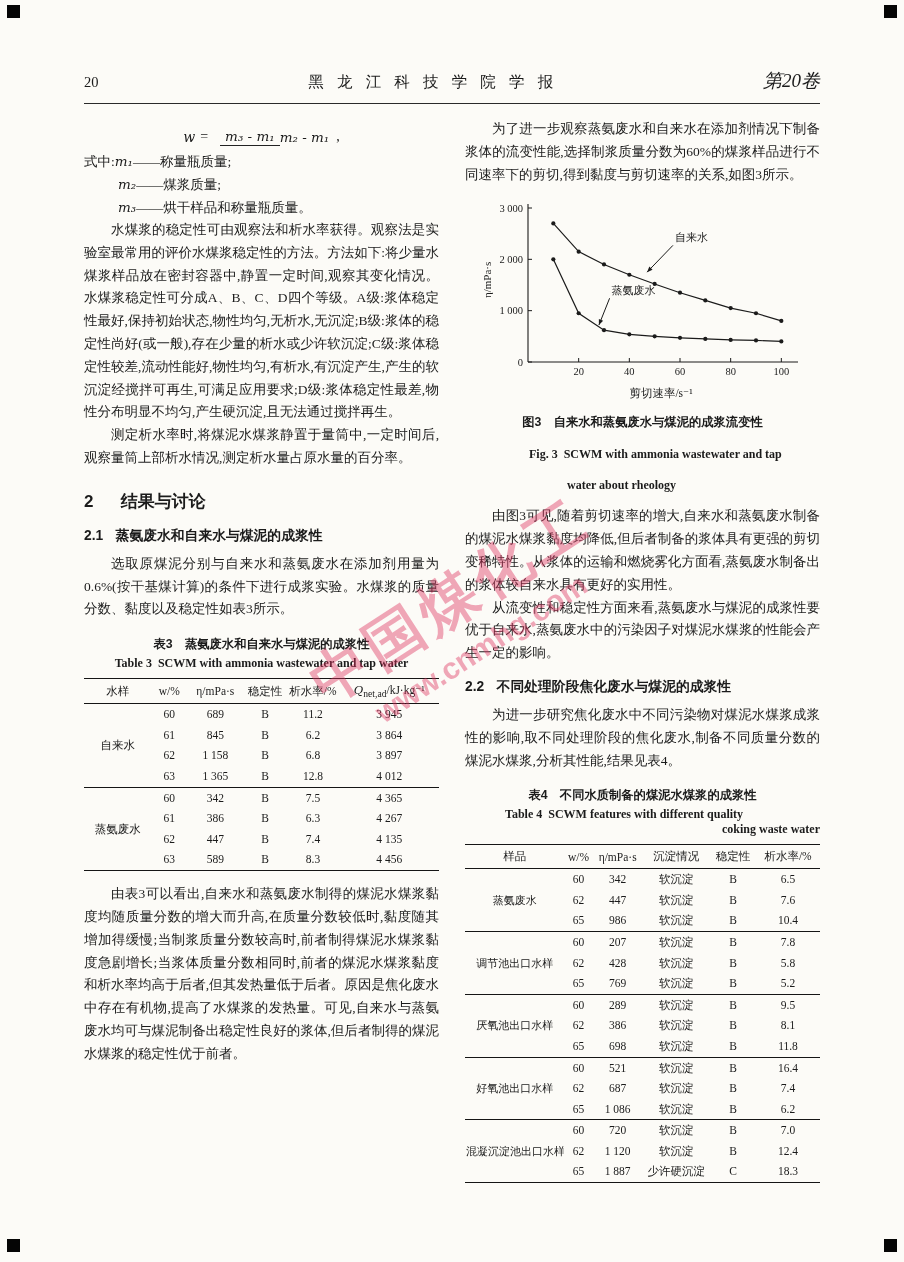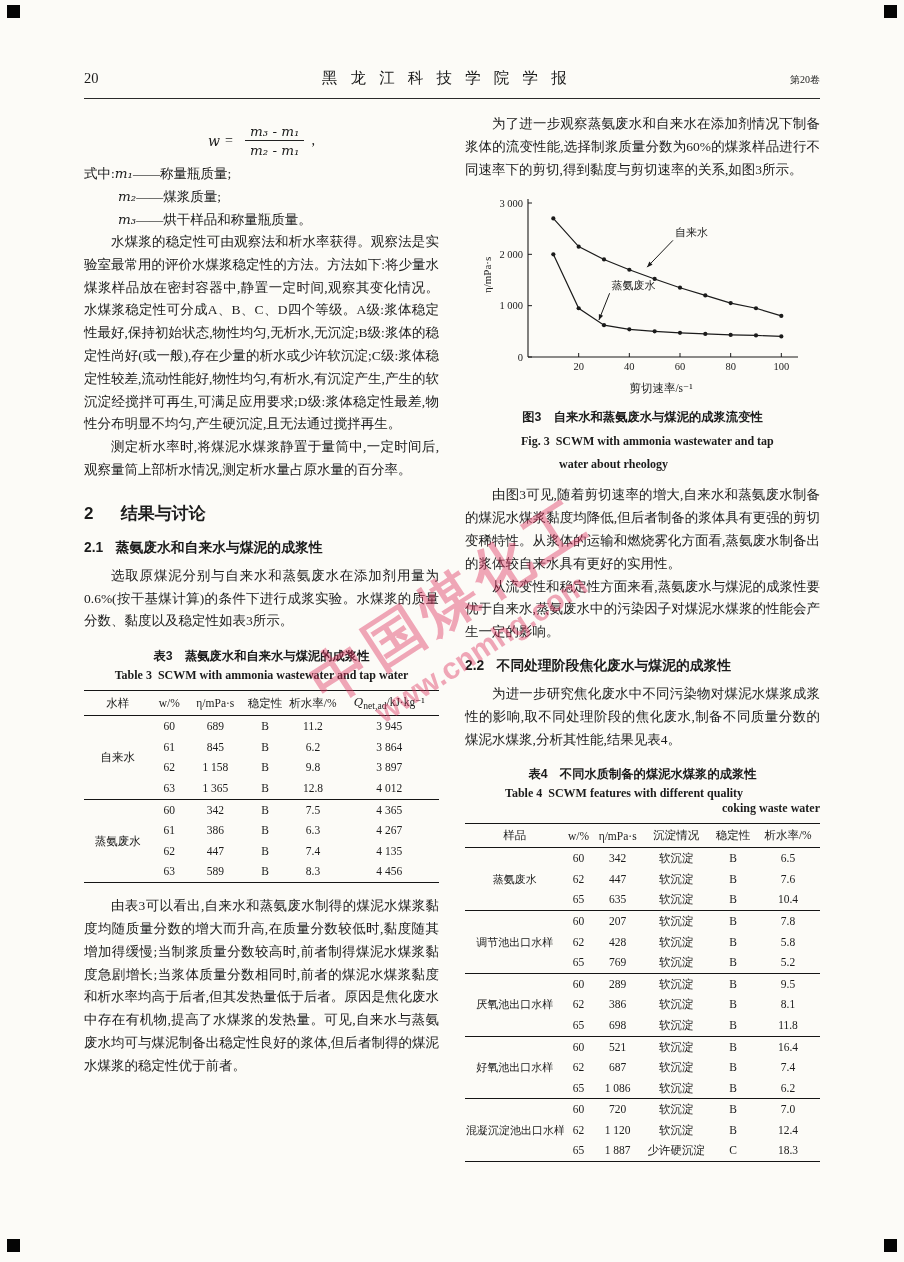--- a/index.html
+++ b/index.html
@@ -10,32 +10,32 @@
   }
   .corner { position:absolute; width:13px; height:13px; background:#050505; }
   .corner.tl { left:7px;  top:5px; }
   .corner.tr { right:7px; top:5px; }
   .corner.bl { left:7px;  bottom:10px; }
   .corner.br { right:7px; bottom:10px; }
 
   .header { display:flex; justify-content:space-between; align-items:baseline; padding:68px 84px 0; }
   .page-num { font-size:14.5px; }
   .journal-title { font-size:15.5px; letter-spacing:0.85em; text-indent:0.85em; white-space:nowrap; }
-  .volume { font-size:10px; }
+  .volume { font-size:19px;font-style:italic; }
   .header-rule { margin:9px 84px 0; border-top:1.3px solid #2a2a2a; height:0; }
 
   .content { display:flex; gap:26px; padding:14px 84px 0; }
   .col { width:355px; }
 
   .para { font-size:13.5px; line-height:22.8px; text-align:justify; text-indent:2em; margin:0; }
   .para.space-top { margin-top:12px; }
 
   .formula-row { display:flex; justify-content:center; align-items:center; margin:10px 0 4px; font-size:14px; }
   .math { font-style:italic; font-family:"DejaVu Serif","DejaVu Sans",serif; }
-  .frac { display:inline-flex; flex-direction:column; text-align:center; margin:0 7px; font-size:13.5px;align-items:center; }
+  .frac { display:inline-flex; text-align:center; margin:0 7px; font-size:13.5px; }
   .frac .num { border-bottom:1px solid #222; padding:0 5px 1px; }
   .frac .den { padding-top:1px; }
 
   .where { font-size:13.5px; line-height:23px; }
   .where .indent { padding-left:34px; }
   .where .term { font-style:italic; font-family:"DejaVu Serif","DejaVu Sans",serif; }
 
   .section-h { font-size:17px; font-weight:bold; margin:20px 0 14px;
                font-family:"Liberation Sans","DejaVu Sans",sans-serif; }
   .section-h .num { margin-right:1.6em; }
@@ -53,21 +53,21 @@
                      border-top:1.6px solid #151515; border-bottom:1.6px solid #151515;
                      margin-bottom:10px; table-layout:fixed; }
   table.data-table th { font-weight:normal; padding:4px 1px; border-bottom:0.8px solid #151515; text-align:center; }
   table.data-table td { padding:2.8px 1px; text-align:center; line-height:15px; overflow:hidden; }
   table.data-table tr.group-start td { border-top:0.8px solid #151515; }
   .tbl4 .sample-cell { white-space:nowrap; font-size:11px; }
 
   .figure { margin:10px 0 4px; text-align:center; }
   .fig-cap-zh { font-size:12.3px; font-weight:bold; text-align:center; margin:4px 0 3px;
                 font-family:"Liberation Sans","DejaVu Sans",sans-serif; }
-  .fig-cap-en { font-size:12px; font-weight:bold; text-align:left; padding-left:48px; margin:8px; }
+  .fig-cap-en { font-size:12px; font-weight:bold; text-align:left; padding-left:48px; margin:16px; }
   .fig-cap-en.second { padding-left:86px; margin-bottom:8px; }
 
   .watermark { position:absolute; left:300px; top:560px; transform:rotate(-33deg);
                color:rgba(221,47,92,0.42); pointer-events:none; text-align:center;
                font-family:"Liberation Sans","DejaVu Sans",sans-serif; }
   .watermark .wm1 { font-size:58px; font-weight:bold; letter-spacing:6px; white-space:nowrap; }
   .watermark .wm2 { font-size:30px; font-weight:bold; white-space:nowrap; }
 
   svg text { font-family:"Liberation Serif","DejaVu Serif",serif; fill:#1b1b1b; }
 </style>
@@ -162,21 +162,21 @@
               <td>61</td>
               <td>845</td>
               <td>B</td>
               <td>6.2</td>
               <td>3 864</td>
             </tr>
             <tr>
               <td>62</td>
               <td>1 158</td>
               <td>B</td>
-              <td>9.8</td>
+              <td>6.8</td>
               <td>3 897</td>
             </tr>
             <tr>
               <td>63</td>
               <td>1 365</td>
               <td>B</td>
               <td>12.8</td>
               <td>4 012</td>
             </tr>
             <tr class="group-start">
@@ -319,21 +319,21 @@
             </tr>
             <tr>
               <td>62</td>
               <td>447</td>
               <td>软沉淀</td>
               <td>B</td>
               <td>7.6</td>
             </tr>
             <tr>
               <td>65</td>
-              <td>635</td>
+              <td>986</td>
               <td>软沉淀</td>
               <td>B</td>
               <td>10.4</td>
             </tr>
             <tr class="group-start">
               <td class="sample-cell" rowspan="3">调节池出口水样</td>
               <td>60</td>
               <td>207</td>
               <td>软沉淀</td>
               <td>B</td>

